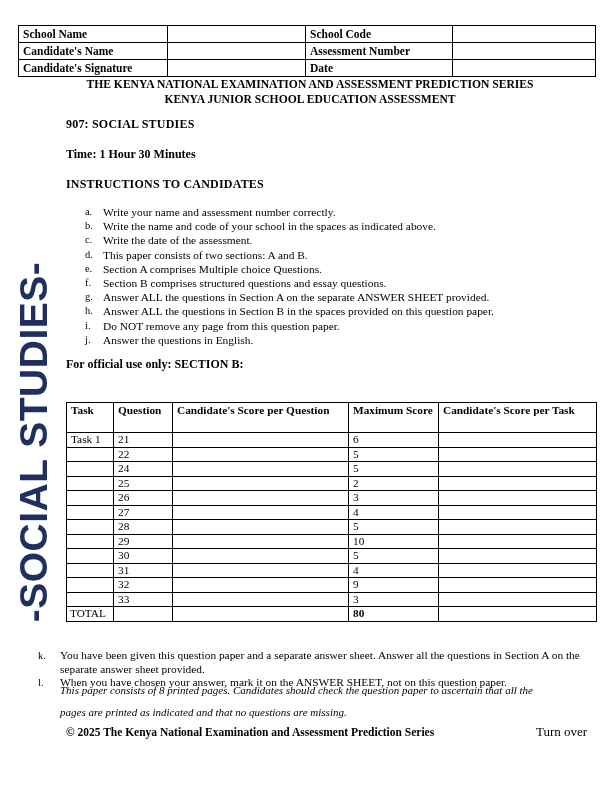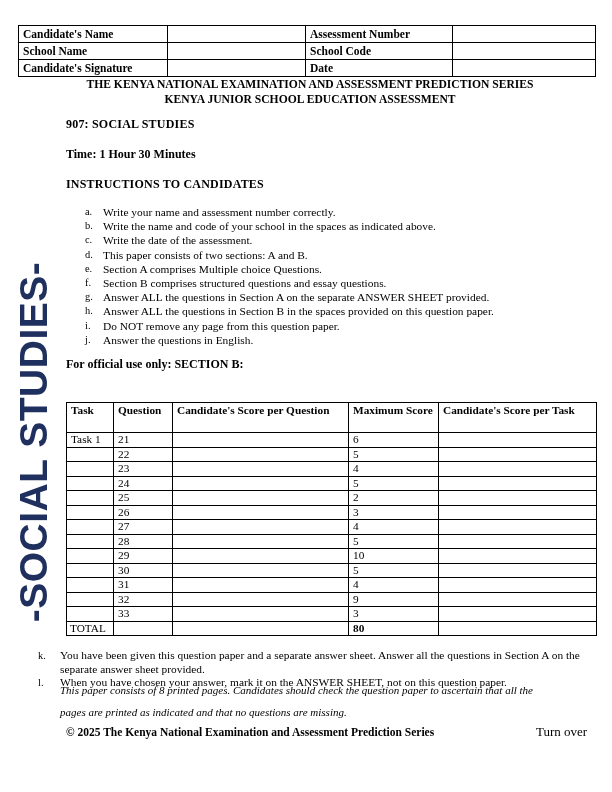--- a/index.html
+++ b/index.html
@@ -194,29 +194,29 @@
 
   <table class="id-table">
     <colgroup>
       <col class="c1">
         <col class="c2">
         <col class="c3">
         <col class="c4">
     </colgroup>
     <tbody>
       <tr>
+        <td>School Name</td>
+        <td></td>
+        <td>School Code</td>
+        <td></td>
+      </tr>
+      <tr>
         <td>Candidate's Name</td>
         <td></td>
         <td>Assessment Number</td>
-        <td></td>
-      </tr>
-      <tr>
-        <td>School Name</td>
-        <td></td>
-        <td>School Code</td>
         <td></td>
       </tr>
       <tr>
         <td>Candidate's Signature</td>
         <td></td>
         <td>Date</td>
         <td></td>
       </tr>
     </tbody>
   </table>
@@ -300,27 +300,20 @@
       </tr>
       <tr>
         <td></td>
         <td>22</td>
         <td></td>
         <td>5</td>
         <td></td>
       </tr>
       <tr>
         <td></td>
-        <td>23</td>
-        <td></td>
-        <td>4</td>
-        <td></td>
-      </tr>
-      <tr>
-        <td></td>
         <td>24</td>
         <td></td>
         <td>5</td>
         <td></td>
       </tr>
       <tr>
         <td></td>
         <td>25</td>
         <td></td>
         <td>2</td>

